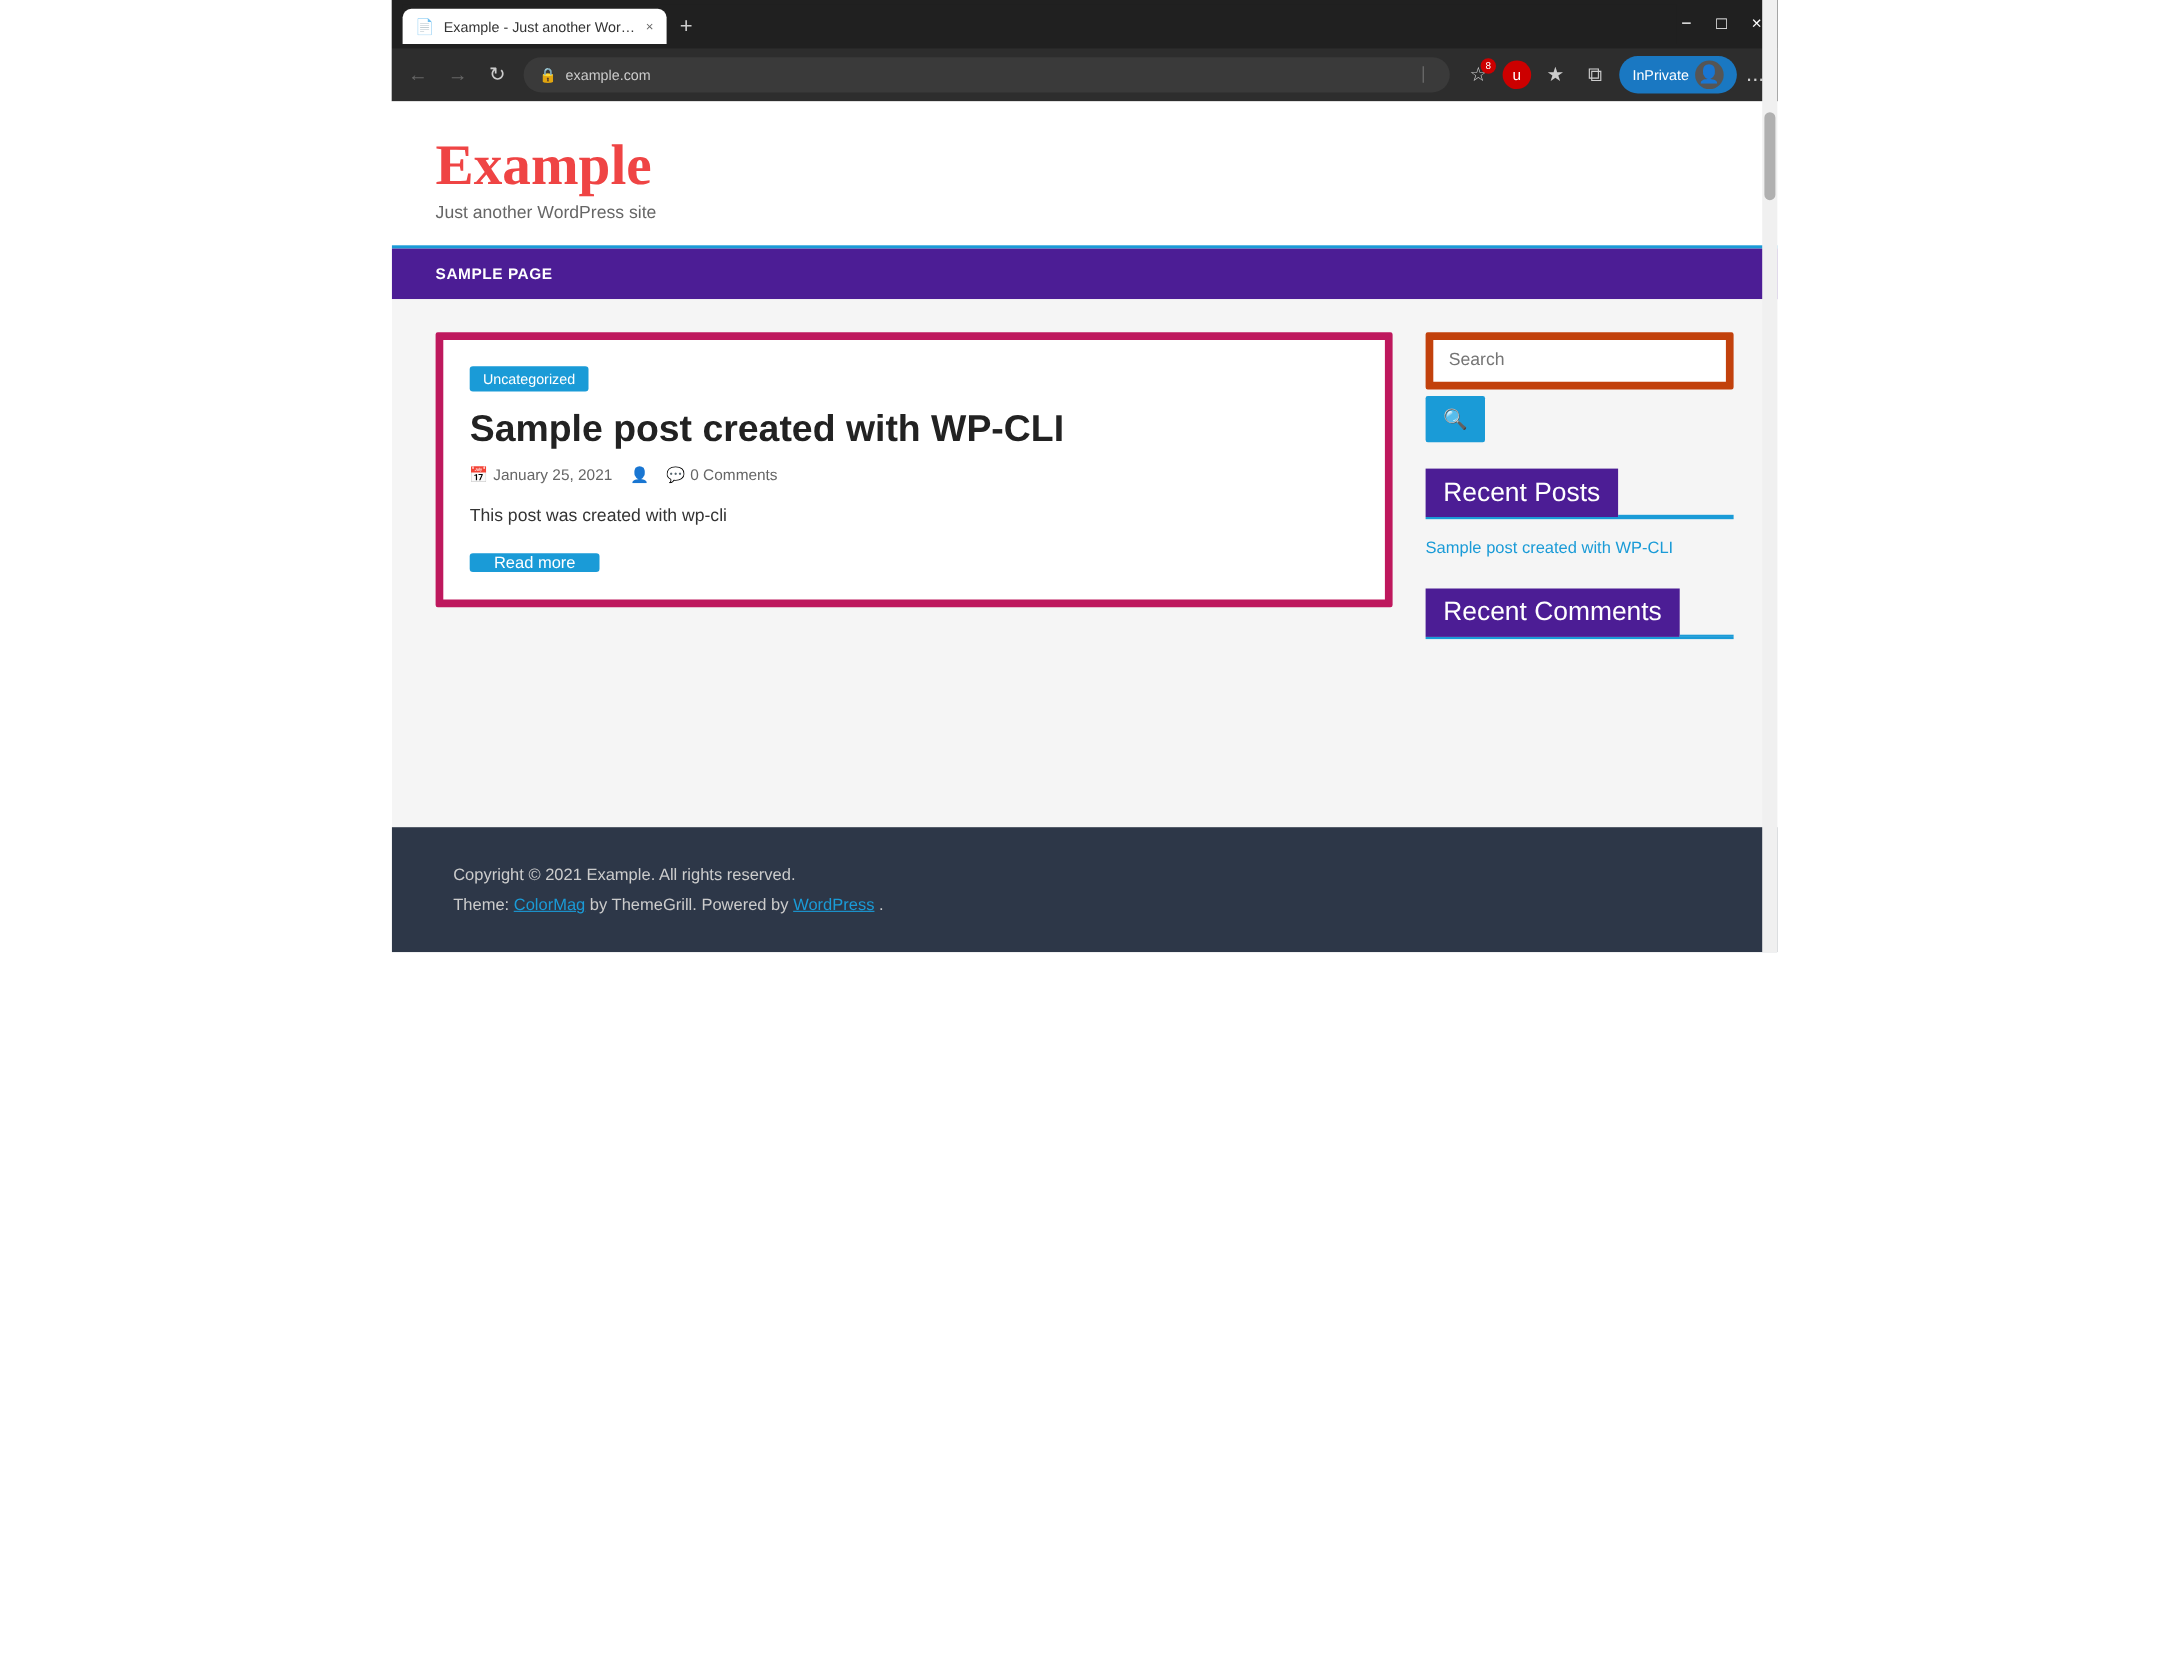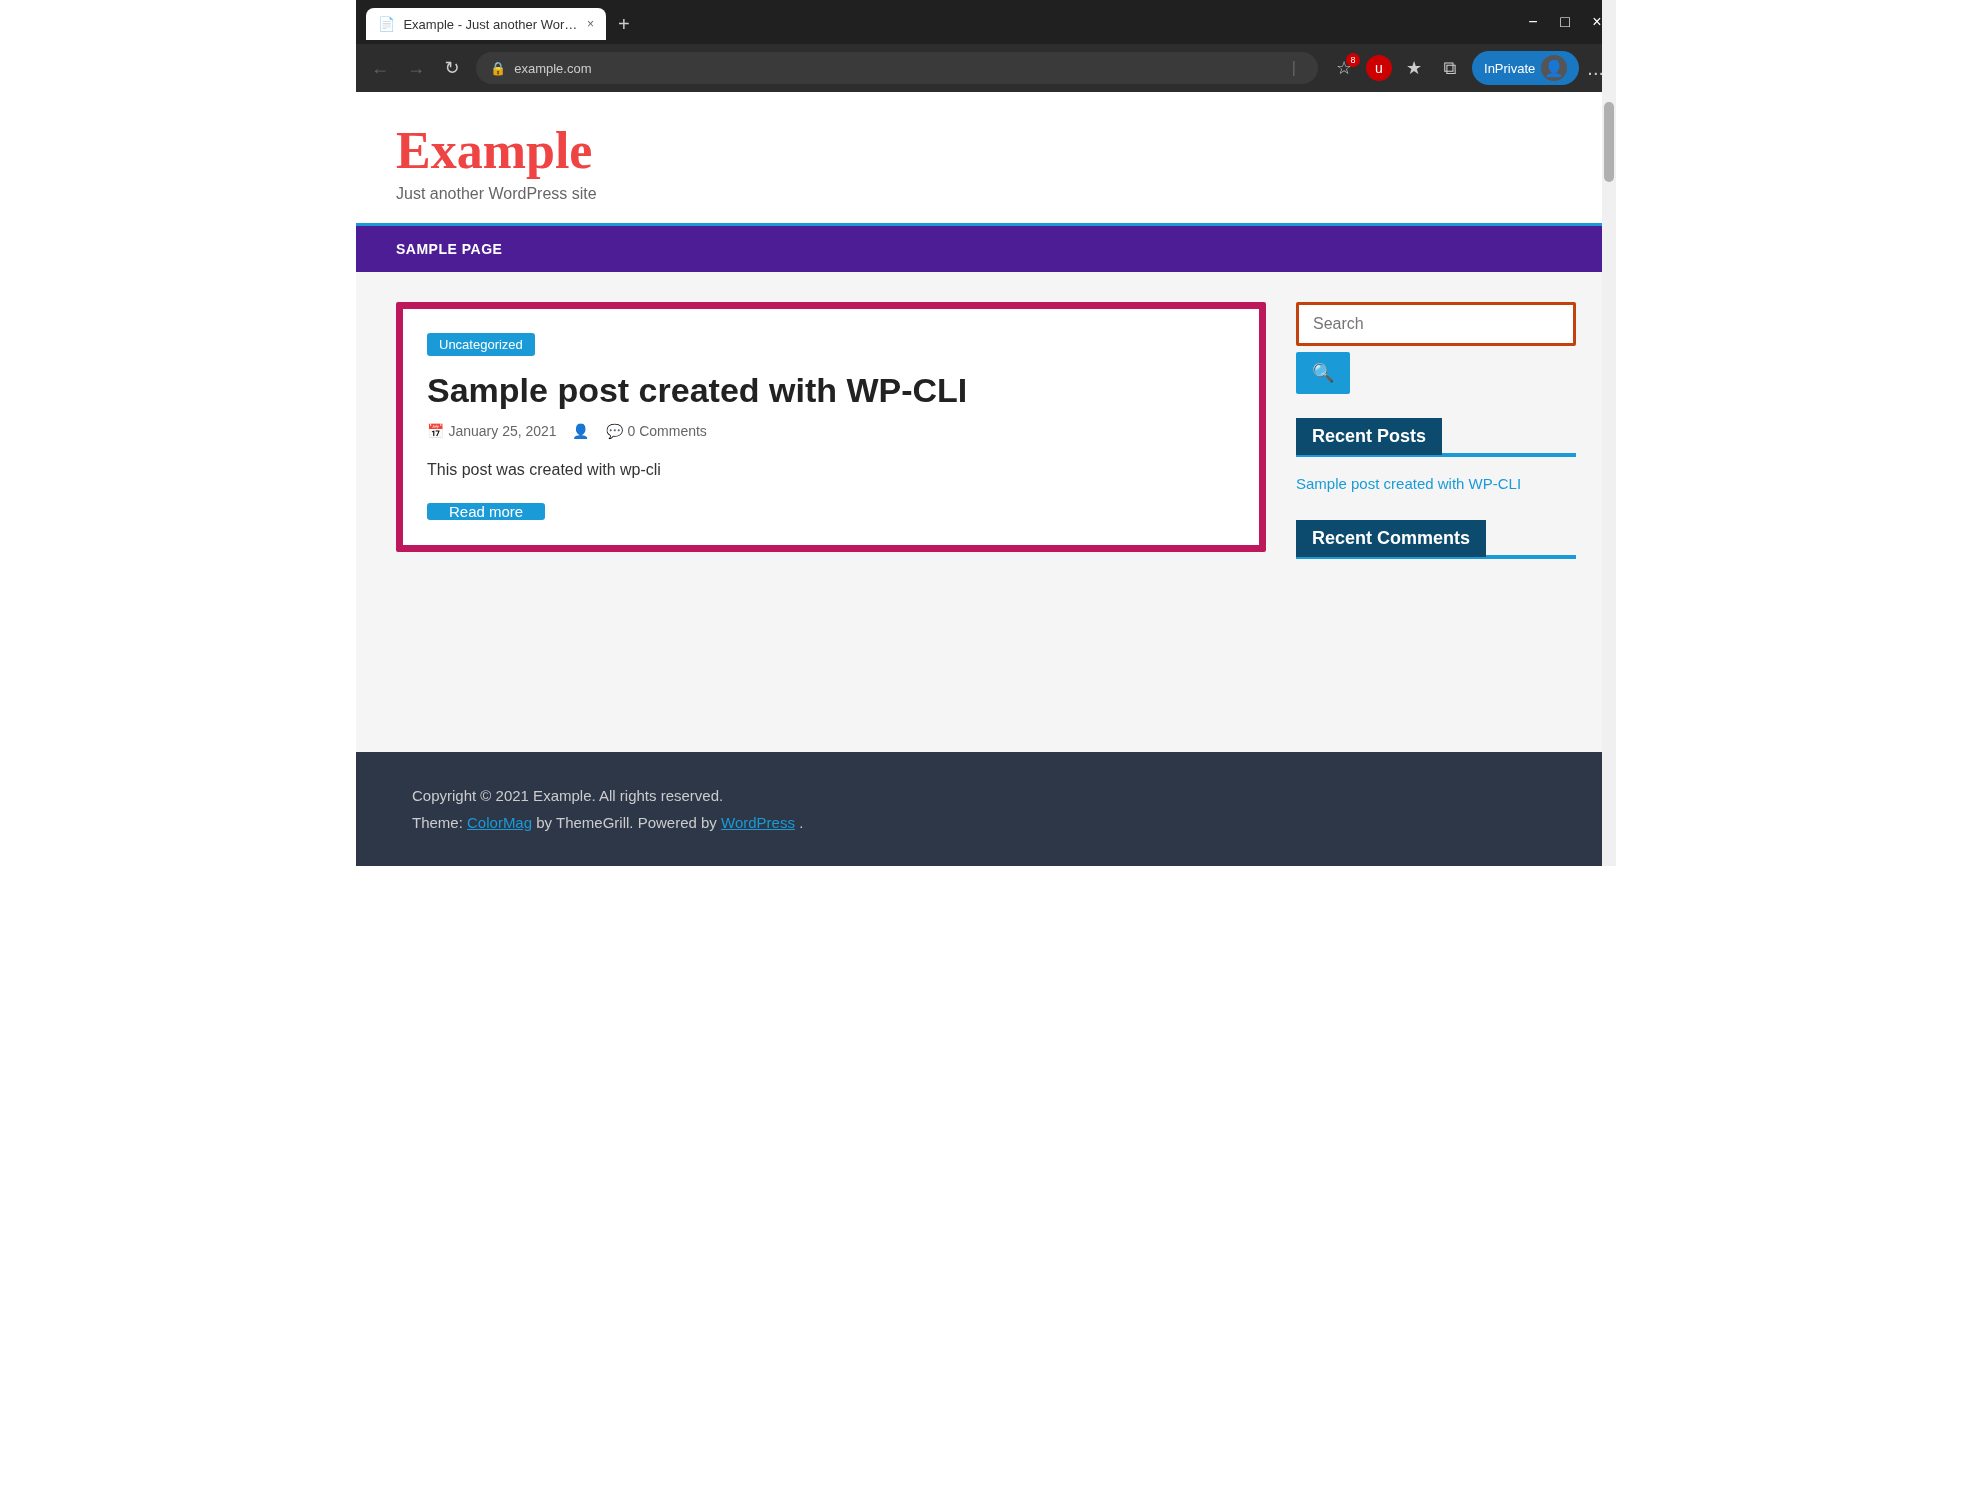--- a/index.html
+++ b/index.html
@@ -258,21 +258,21 @@
     }
     .sidebar {
       width: 280px;
       flex-shrink: 0;
     }
     .search-widget {
       margin-bottom: 24px;
     }
     .search-input {
       width: 100%;
-      border: 3px solid #c2410c;
+      border: 7px solid #c2410c;
       padding: 10px 14px;
       font-size: 16px;
       color: #999;
       outline: none;
       border-radius: 2px;
     }
     .search-btn {
       background: #1a9bd7;
       border: none;
       padding: 10px 16px;
@@ -281,24 +281,24 @@
       margin-top: 6px;
     }
     .search-btn-icon {
       color: #fff;
       font-size: 18px;
     }
     .widget {
       margin-bottom: 24px;
     }
     .widget-title {
-      background: #0c4a6e;
-      color: #fff;
-      font-size: 18px;
-      font-weight: bold;
+      background: #4c1d95;
+      color: #fff;
+      font-size: 24px;
+      font-weight: normal;
       padding: 8px 16px;
       display: inline-block;
       margin-bottom: 0;
     }
     .widget-title-wrap {
       border-bottom: 2px solid #1a9bd7;
       margin-bottom: 14px;
       display: flex;
       align-items: flex-end;
     }

